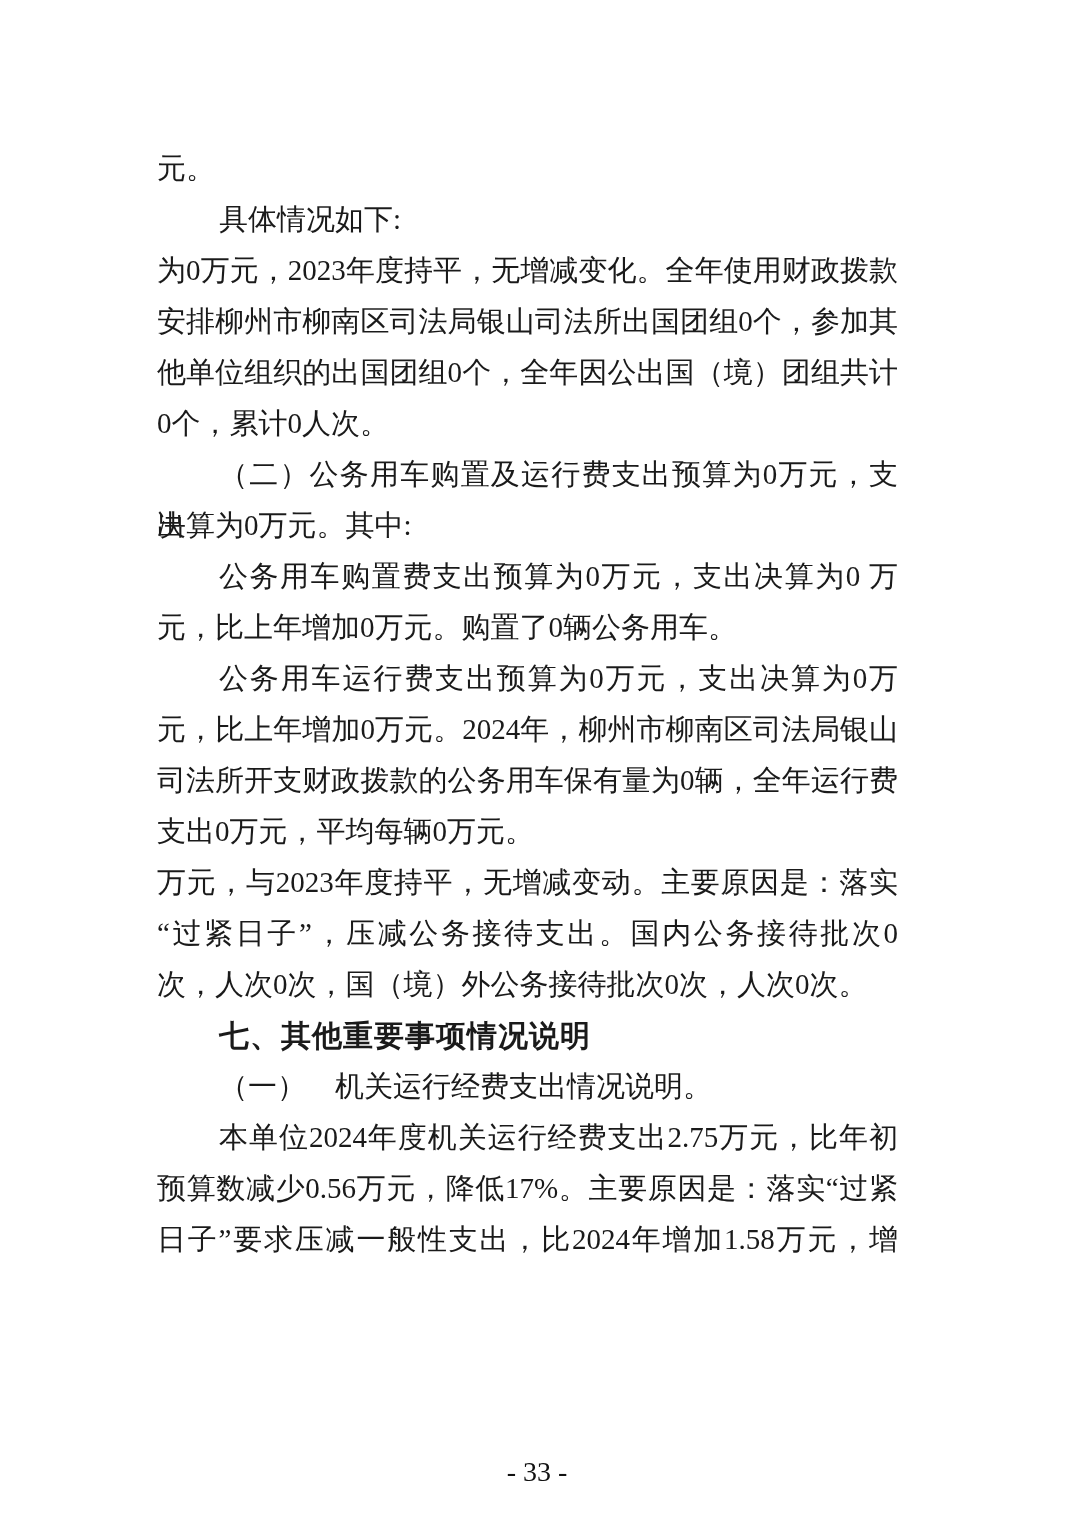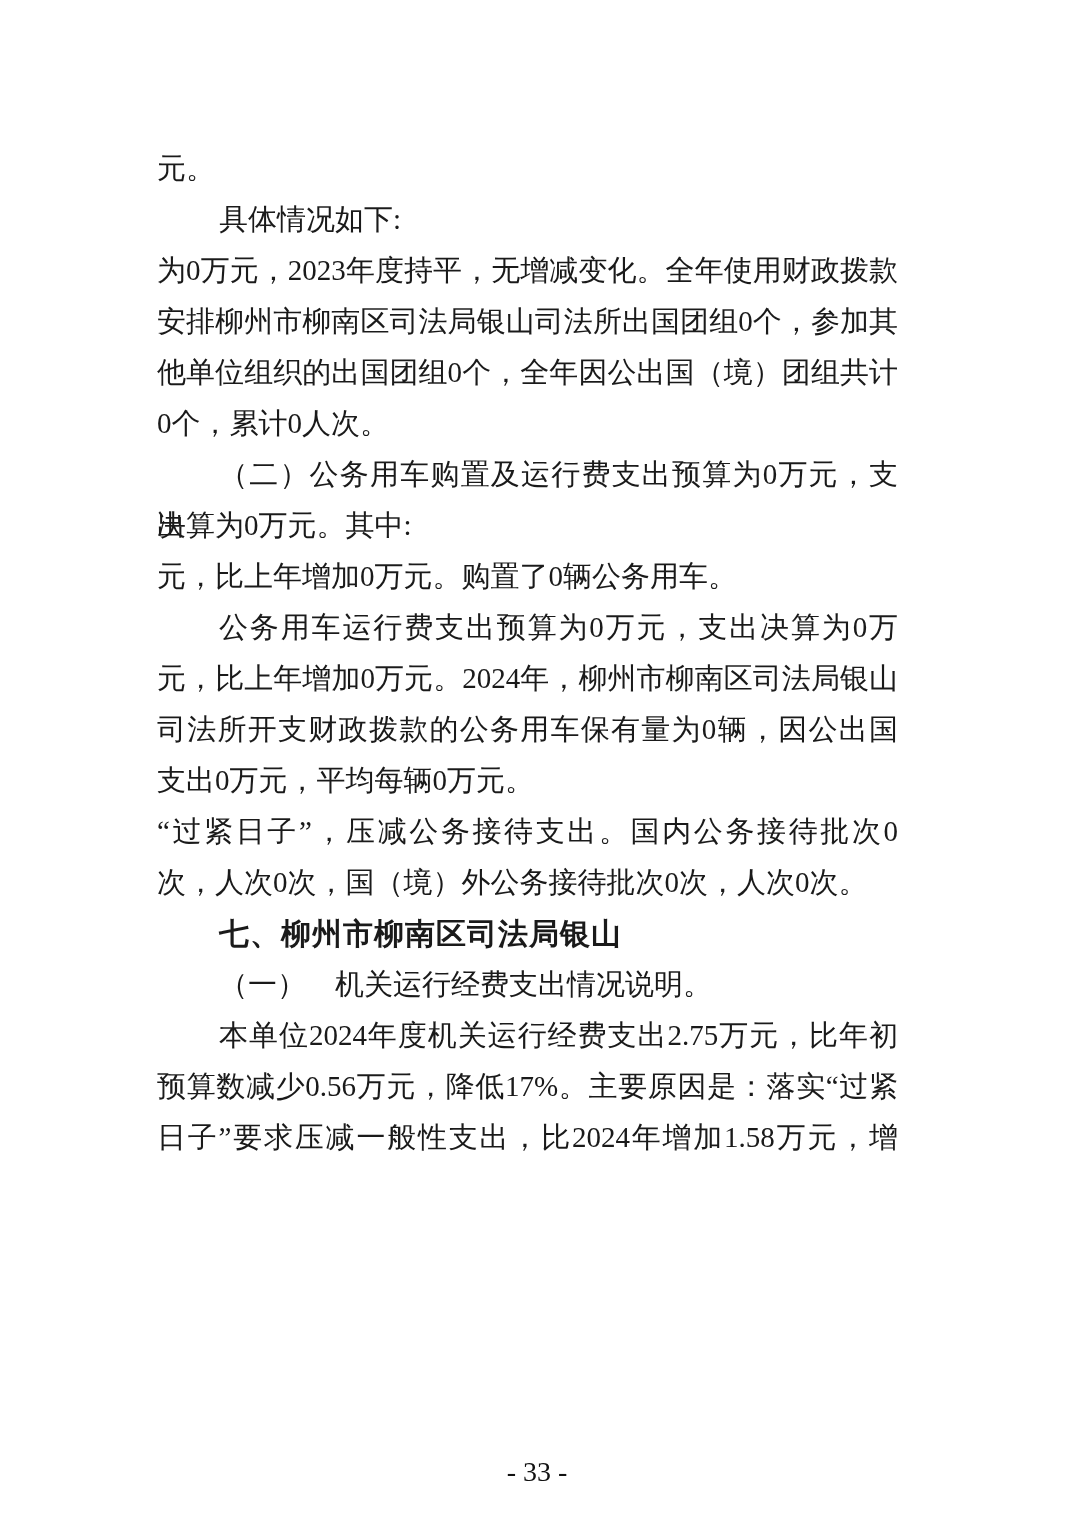--- a/index.html
+++ b/index.html
@@ -54,27 +54,29 @@
 <div class="page">
   <div class="textblock">
     <div class="ln">元。</div>
     <div class="ln ind">具体情况如下:</div>
     <div class="ln j">为0万元，2023年度持平，无增减变化。全年使用财政拨款</div>
     <div class="ln j">安排柳州市柳南区司法局银山司法所出国团组0个，参加其</div>
     <div class="ln j">他单位组织的出国团组0个，全年因公出国（境）团组共计</div>
     <div class="ln">0个，累计0人次。</div>
     <div class="ln ind j">（二）公务用车购置及运行费支出预算为0万元，支出</div>
     <div class="ln">决算为0万元。其中:</div>
+    <div class="ln ind j">公务用车购置费支出预算为0万元，支出决算为0 万</div>
     <div class="ln">元，比上年增加0万元。购置了0辆公务用车。</div>
     <div class="ln ind j">公务用车运行费支出预算为0万元，支出决算为0万</div>
     <div class="ln j">元，比上年增加0万元。2024年，柳州市柳南区司法局银山</div>
-    <div class="ln j">司法所开支财政拨款的公务用车保有量为0辆，因公出国</div>
+    <div class="ln j">司法所开支财政拨款的公务用车保有量为0辆，全年运行费</div>
     <div class="ln">支出0万元，平均每辆0万元。</div>
+    <div class="ln j">万元，与2023年度持平，无增减变动。主要原因是：落实</div>
     <div class="ln j">“过紧日子”，压减公务接待支出。国内公务接待批次0</div>
     <div class="ln">次，人次0次，国（境）外公务接待批次0次，人次0次。</div>
-    <div class="ln ind h">七、柳州市柳南区司法局银山</div>
+    <div class="ln ind h">七、其他重要事项情况说明</div>
     <div class="ln ind">（一）　机关运行经费支出情况说明。</div>
     <div class="ln ind j">本单位2024年度机关运行经费支出2.75万元，比年初</div>
     <div class="ln j">预算数减少0.56万元，降低17%。主要原因是：落实“过紧</div>
     <div class="ln j">日子”要求压减一般性支出，比2024年增加1.58万元，增</div>
   </div>
   <div class="footer">- 33 -</div>
 </div>
 
 </body></html>

